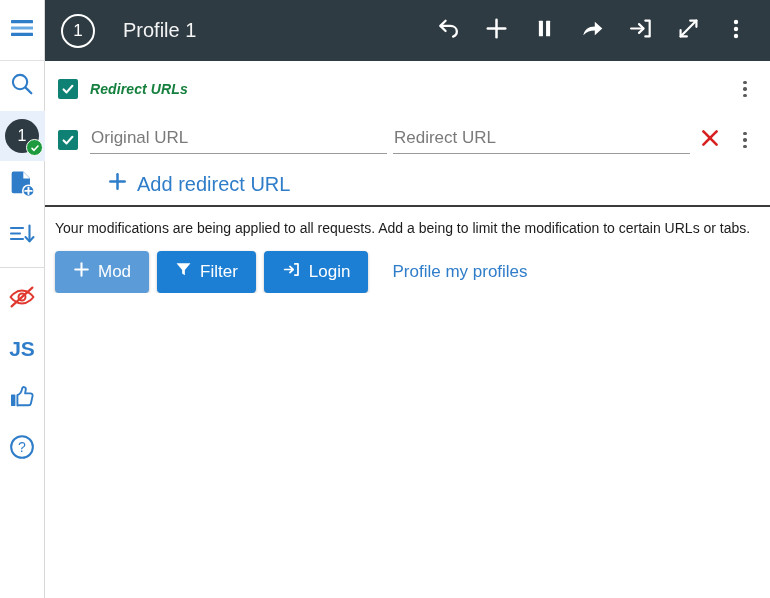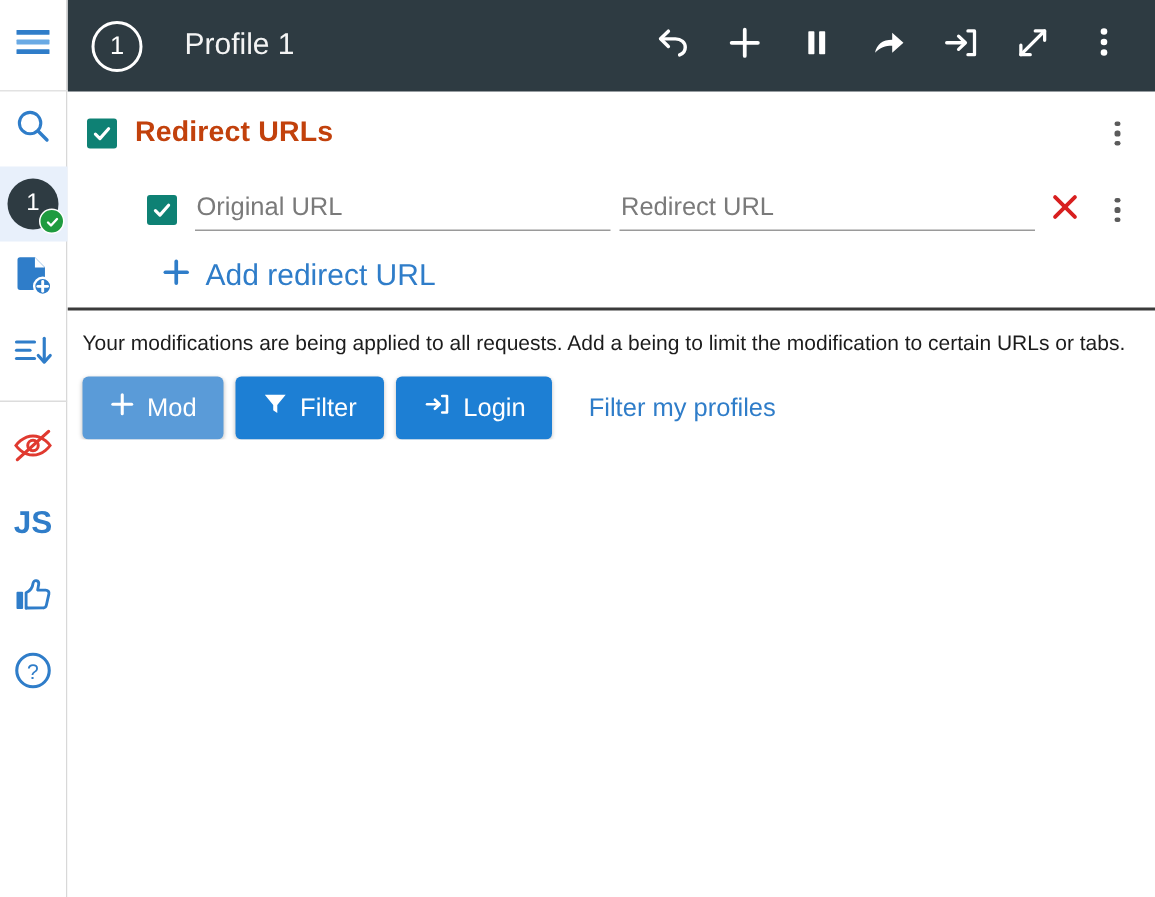--- a/index.html
+++ b/index.html
@@ -152,23 +152,24 @@
     flex: 0 0 auto;
   }
   .cb-slot {
     width: 45px;
     display: flex;
     align-items: center;
     justify-content: center;
     flex: 0 0 auto;
   }
   .section-title {
-    font-size: 19px;
+    font-size: 14px;
     font-weight: bold;
-    color: #c2410c;
+    font-style: italic;
+    color: #15803d;
     letter-spacing: 0.1px;
   }
   .kebab {
     width: 34px;
     height: 34px;
     display: flex;
     flex-direction: column;
     align-items: center;
     justify-content: center;
     gap: 3px;
@@ -184,21 +185,20 @@
   }
 
   
   .url-row {
     height: 46px;
     min-height: 46px;
     display: flex;
     align-items: center;
     padding-right: 8px;
     box-sizing: border-box;
-    padding-left: 40px;
   }
   .url-fields {
     flex: 1 1 auto;
     display: flex;
     align-items: flex-end;
     gap: 0;
     min-width: 0;
   }
   .url-input {
     flex: 1 1 50%;
@@ -551,19 +551,19 @@
         <span>
           <svg width="19" height="19" viewBox="0 0 24 24">
             <line x1="3.4" y1="12" x2="13.6" y2="12" stroke="#ffffff" stroke-width="2.2" stroke-linecap="round"></line>
             <polyline points="10,8.2 14,12 10,15.8" fill="none" stroke="#ffffff" stroke-width="2.2" stroke-linecap="round" stroke-linejoin="round"></polyline>
             <polyline points="16.2,5 20.2,5 20.2,19 16.2,19" fill="none" stroke="#ffffff" stroke-width="2.2" stroke-linecap="round" stroke-linejoin="round"></polyline>
           </svg>
         </span>
         <span>Login</span>
       </button>
 
-      <a class="link-browse">Filter my profiles</a>
+      <a class="link-browse">Profile my profiles</a>
     </div>
 
     <div class="body-rest"></div>
 
   </div>
 </div>
 
 </body></html>

